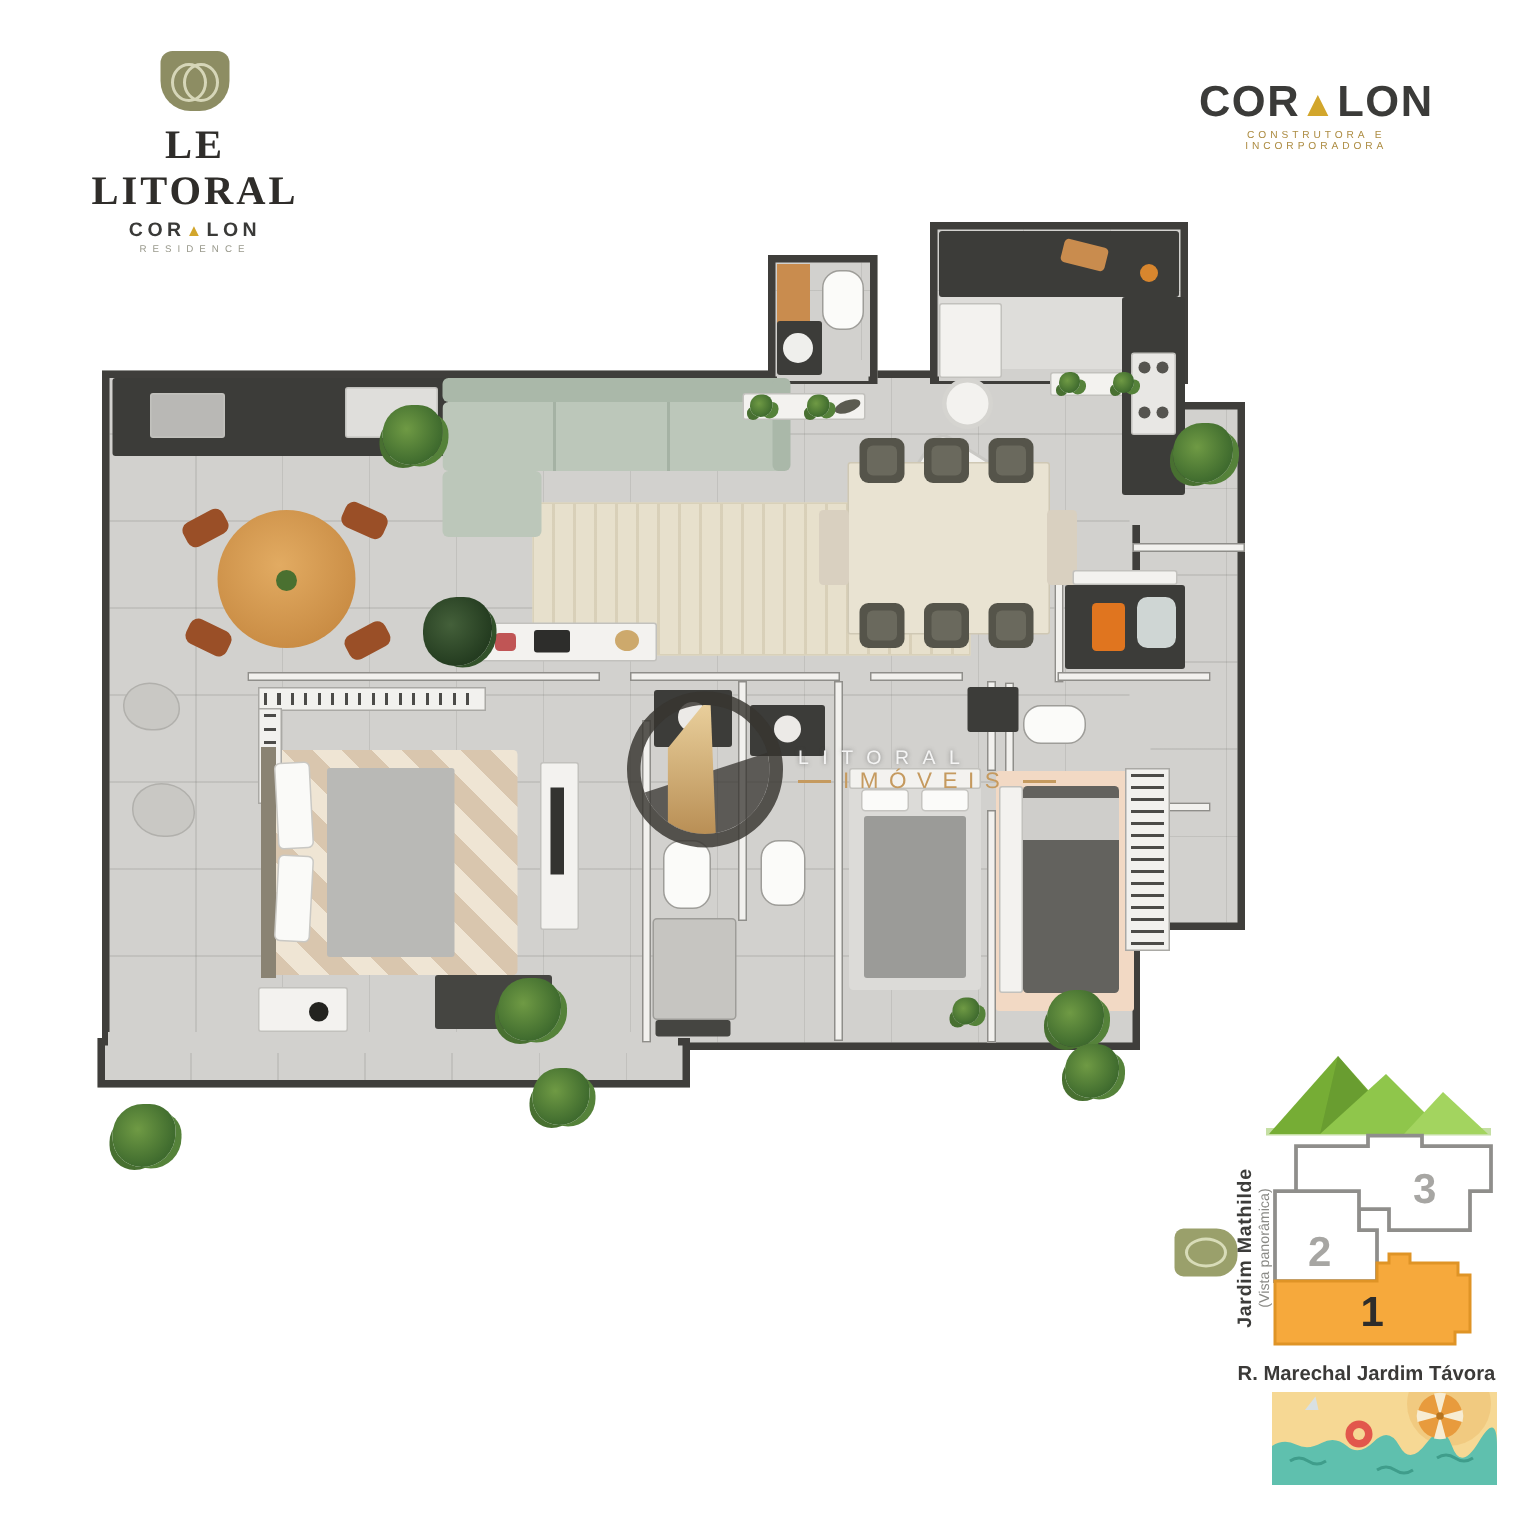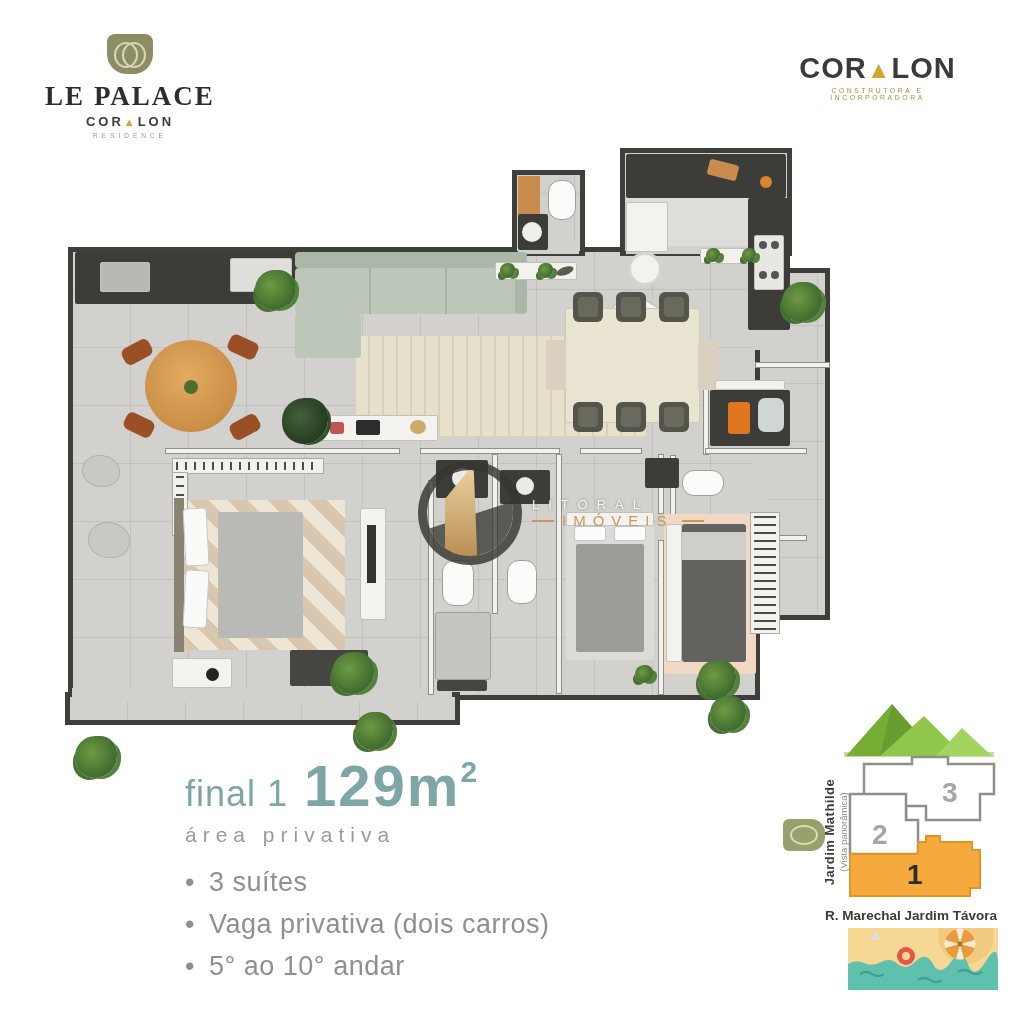--- a/index.html
+++ b/index.html
@@ -86,21 +86,21 @@
   #mountains-svg{position:absolute;left:70px;top:4px;}
   #beach-svg{position:absolute;left:78px;top:236px;}
   .unit-num{font-family:"Liberation Sans",sans-serif;font-weight:700;}
 </style>
 </head>
 <body>
 <div id="stage">
 
   <div id="logo-left">
     <div class="emblem"></div>
-    <div class="lj-title">LE PALACE</div>
+    <div class="lj-title">LE LITORAL</div>
     <div class="lj-brand"><span>COR</span><span class="tri">▲</span><span>LON</span></div>
     <div class="lj-tag">RESIDENCE</div>
   </div>
   <div id="logo-right">
     <div class="cor-brand"><span>COR</span><span class="tri">▲</span><span>LON</span></div>
     <div class="cor-tag">CONSTRUTORA E INCORPORADORA</div>
   </div>
 
   <div id="plan">
 
@@ -253,32 +253,20 @@
         <div id="wm-shade"></div>
         <div id="wm-sail"></div>
       </div>
       <div id="wm-text">
         <div class="wm-l1">LITORAL</div>
         <div class="wm-l3">IMÓVEIS</div>
       </div>
     </div>
   </div>
 
-  <div id="info">
-    <div class="unit-line">
-      <span class="unit-label">final 1</span>
-      <span class="area"><span>129m</span><sup>2</sup></span>
-    </div>
-    <div class="area-note">área privativa</div>
-    <div id="features">
-      <div class="feature">3 suítes</div>
-      <div class="feature">Vaga privativa (dois carros)</div>
-      <div class="feature">5° ao 10° andar</div>
-    </div>
-  </div>
 
   <div id="loc">
     <svg id="mountains-svg" width="170" height="64" viewBox="0 0 170 64">
       <rect x="4" y="56" width="150" height="5" fill="#9fca66" opacity="0.6"></rect>
       <polygon points="6,60 52,8 98,60" fill="#76ad35"></polygon>
       <polygon points="52,8 74,34 62,60 40,60" fill="#5e8f2b" opacity="0.55"></polygon>
       <polygon points="40,60 84,20 124,60" fill="#8fc64b"></polygon>
       <polygon points="96,60 122,32 152,60" fill="#a3d45f"></polygon>
     </svg>
     <div class="emblem-small"></div>

